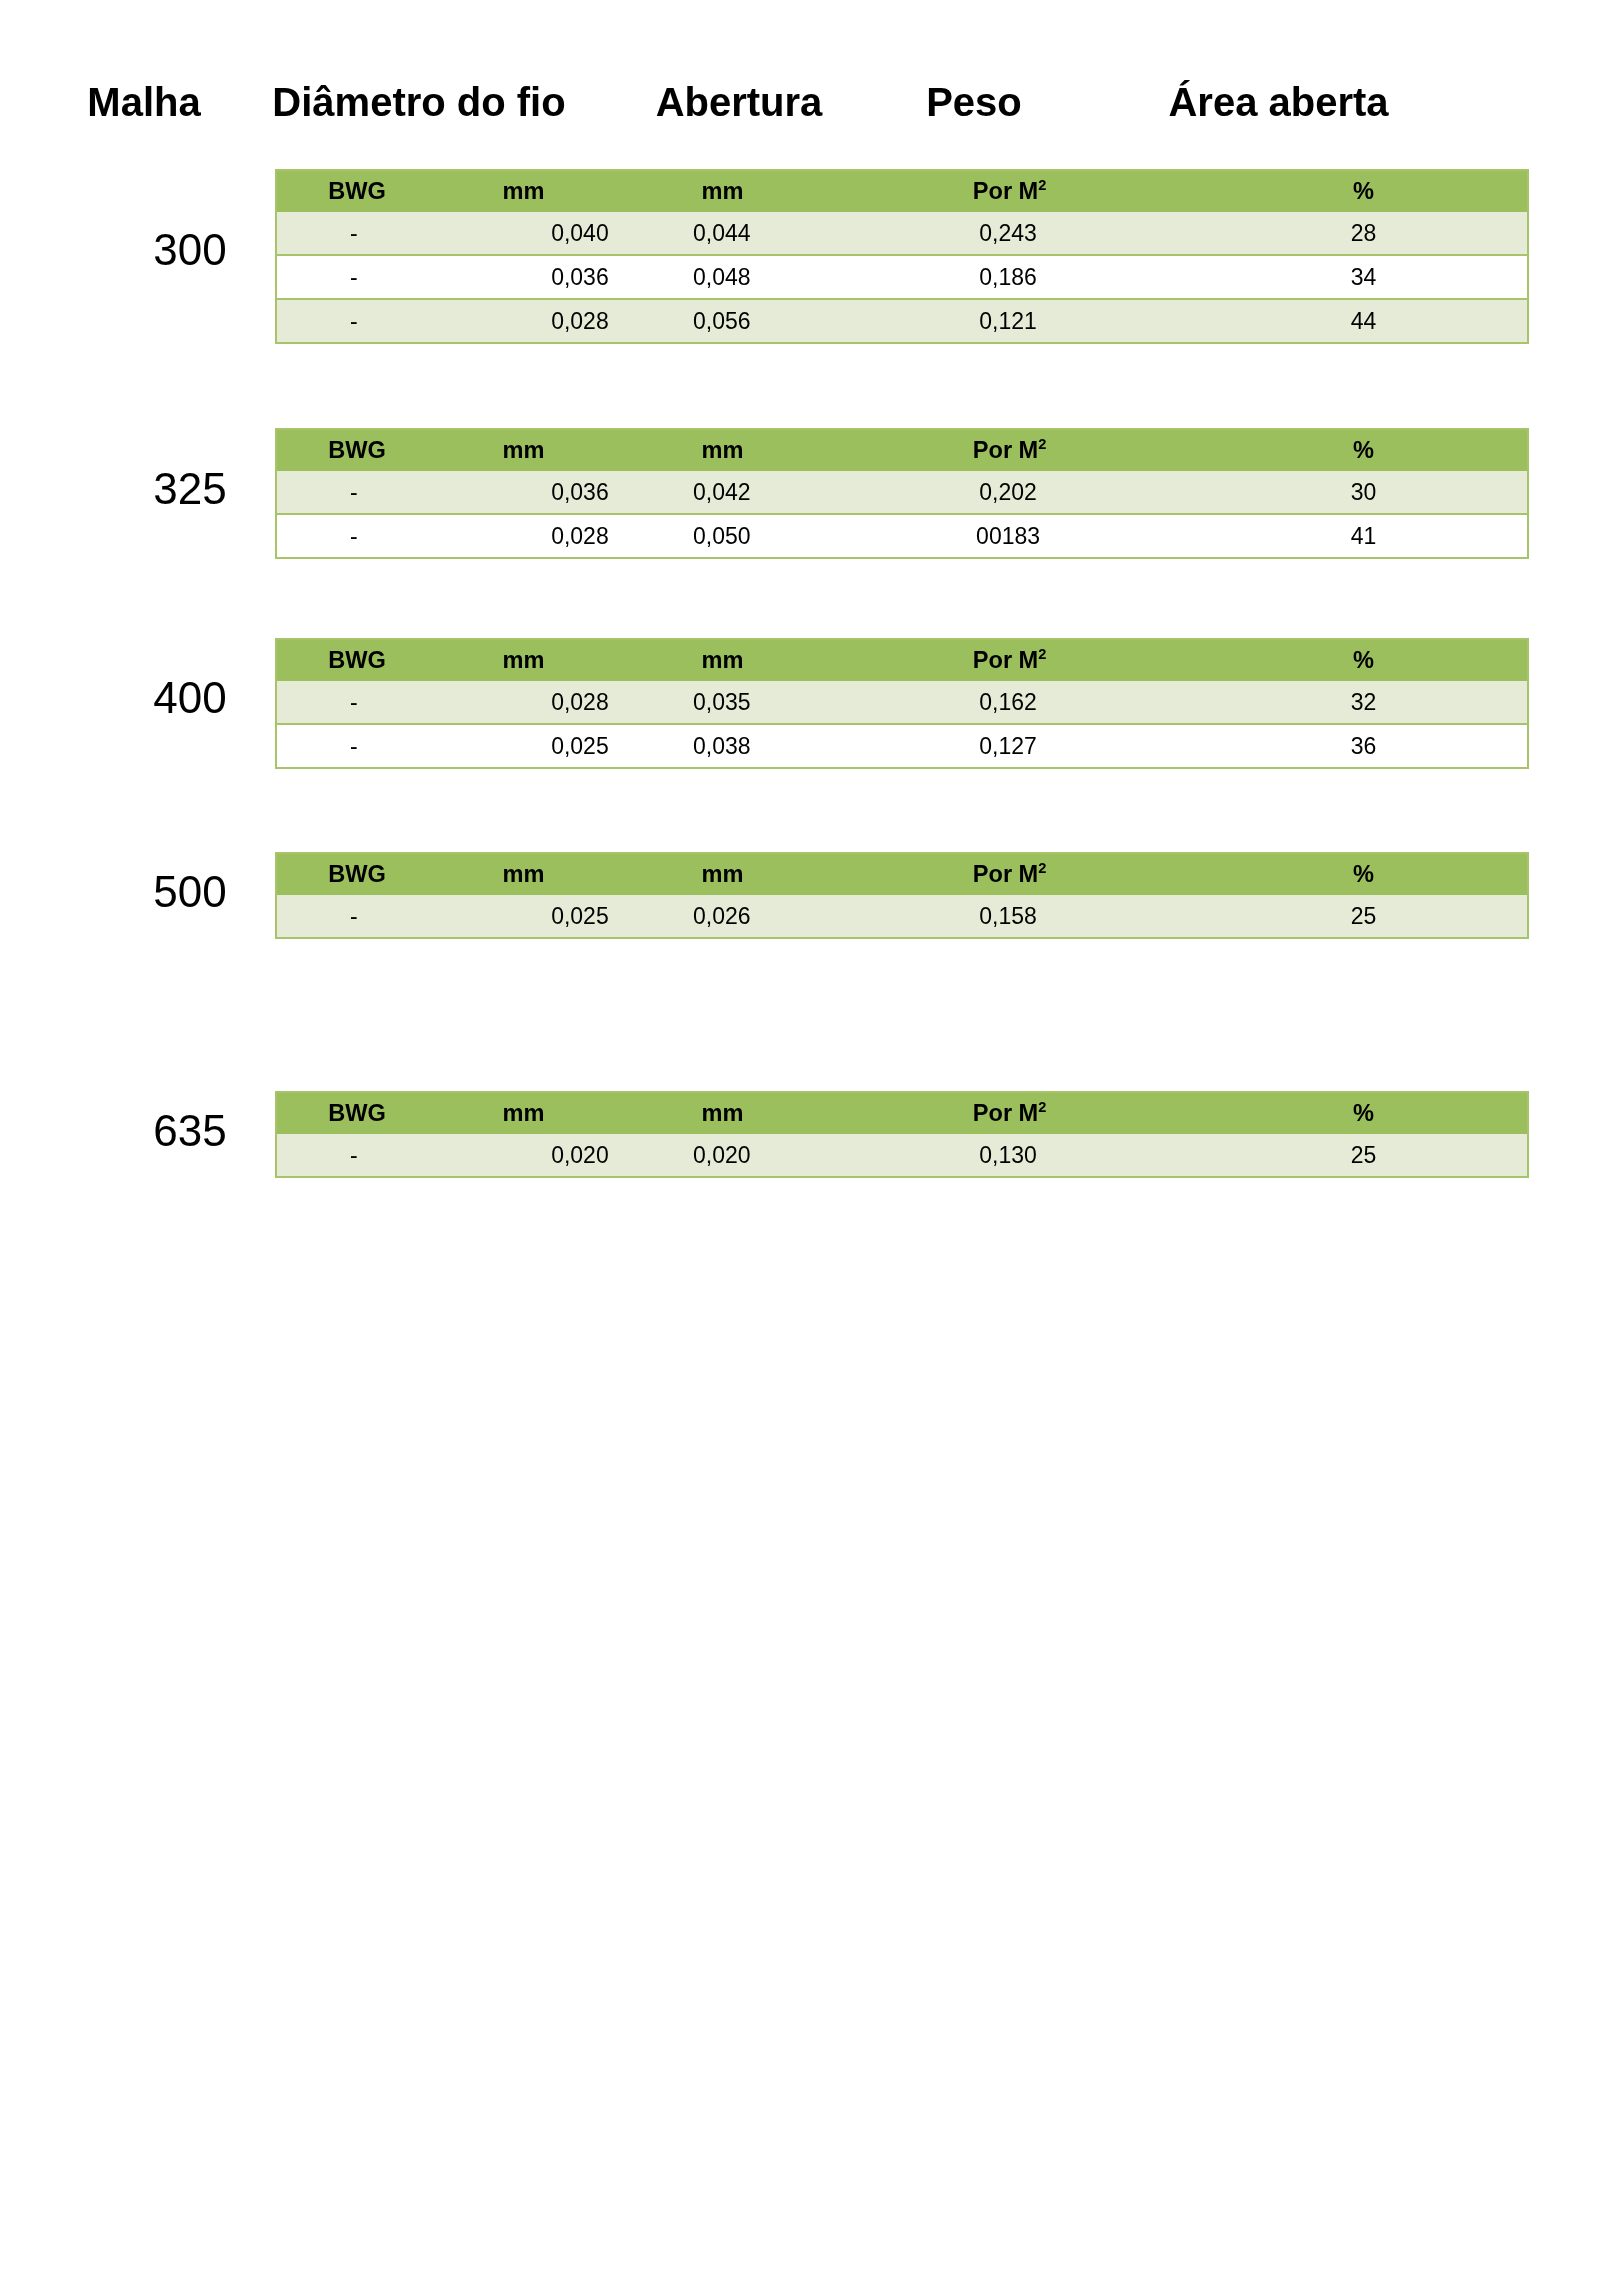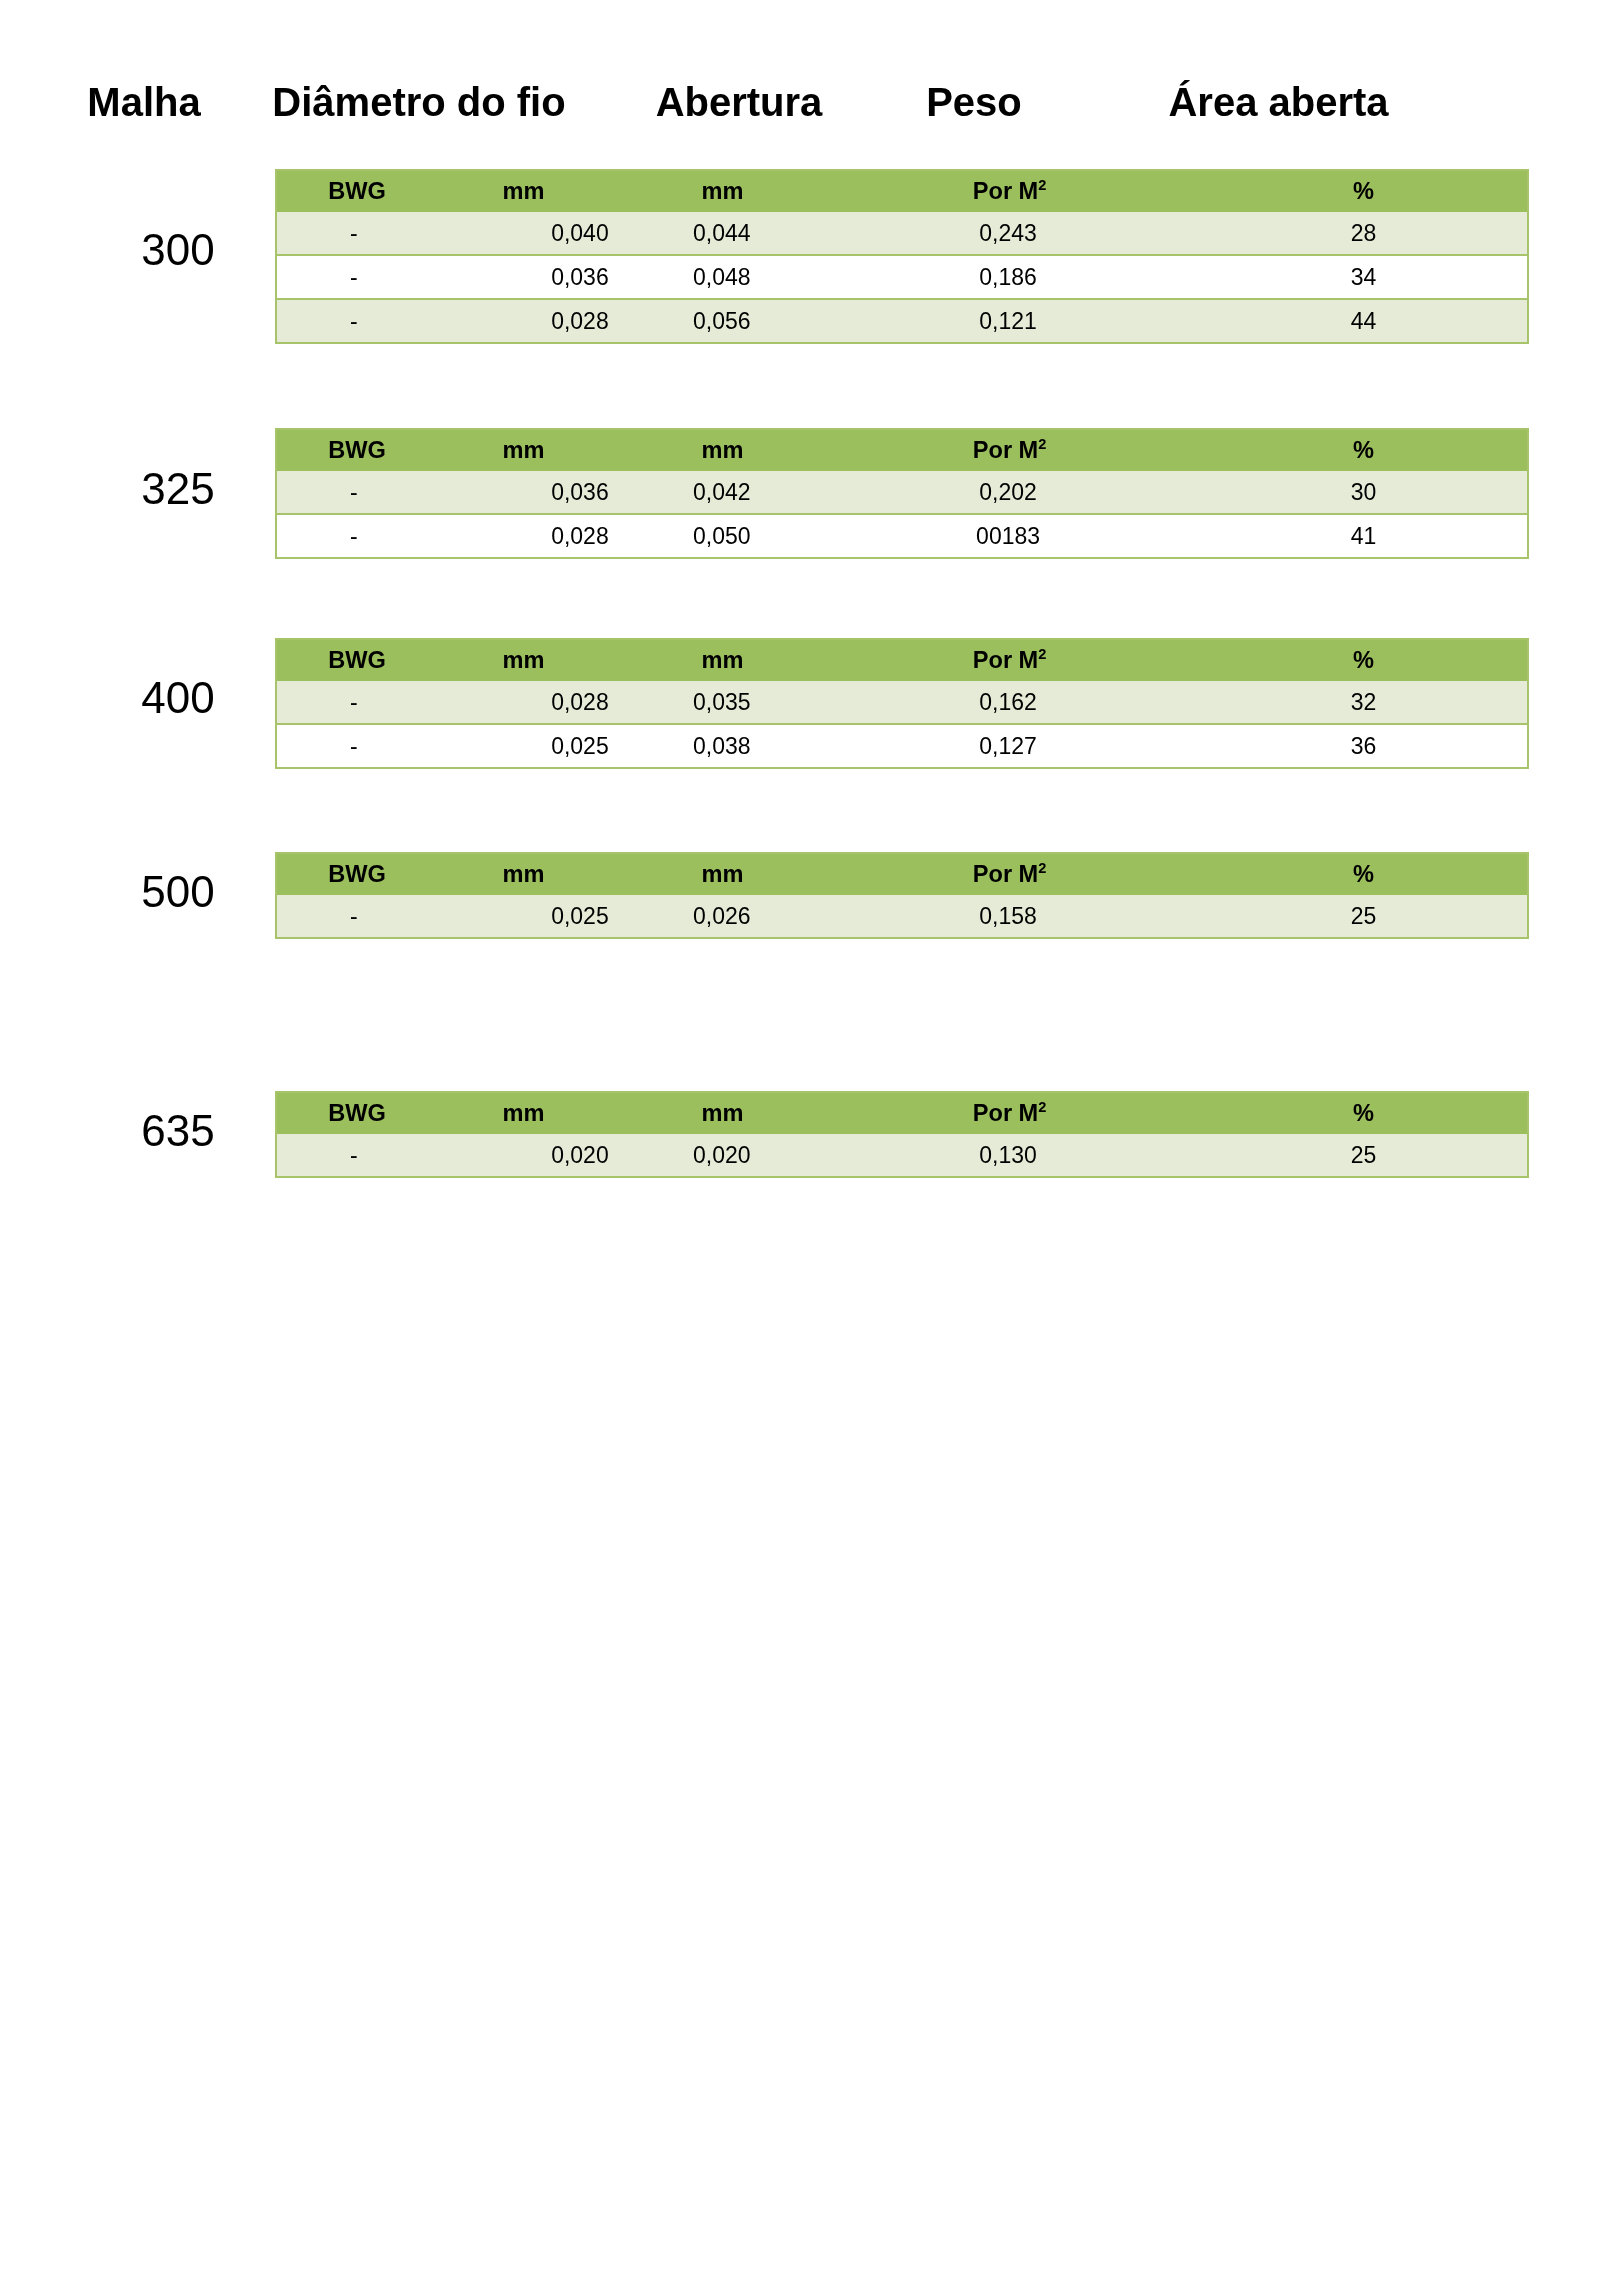--- a/index.html
+++ b/index.html
@@ -40,21 +40,21 @@
   .th-area     { left: 1125px; width: 307px; }
 
   
   .block {
     position: absolute;
     left: 0;
     width: 1622px;
   }
   .mesh-label {
     position: absolute;
-    left: 96px;
+    left: 108px;
     width: 164px;
     text-align: center;
     font-size: 44px;
     font-weight: normal;
     color: #000000;
     line-height: 1;
   }
 
   .mesh-table {
     position: absolute;

